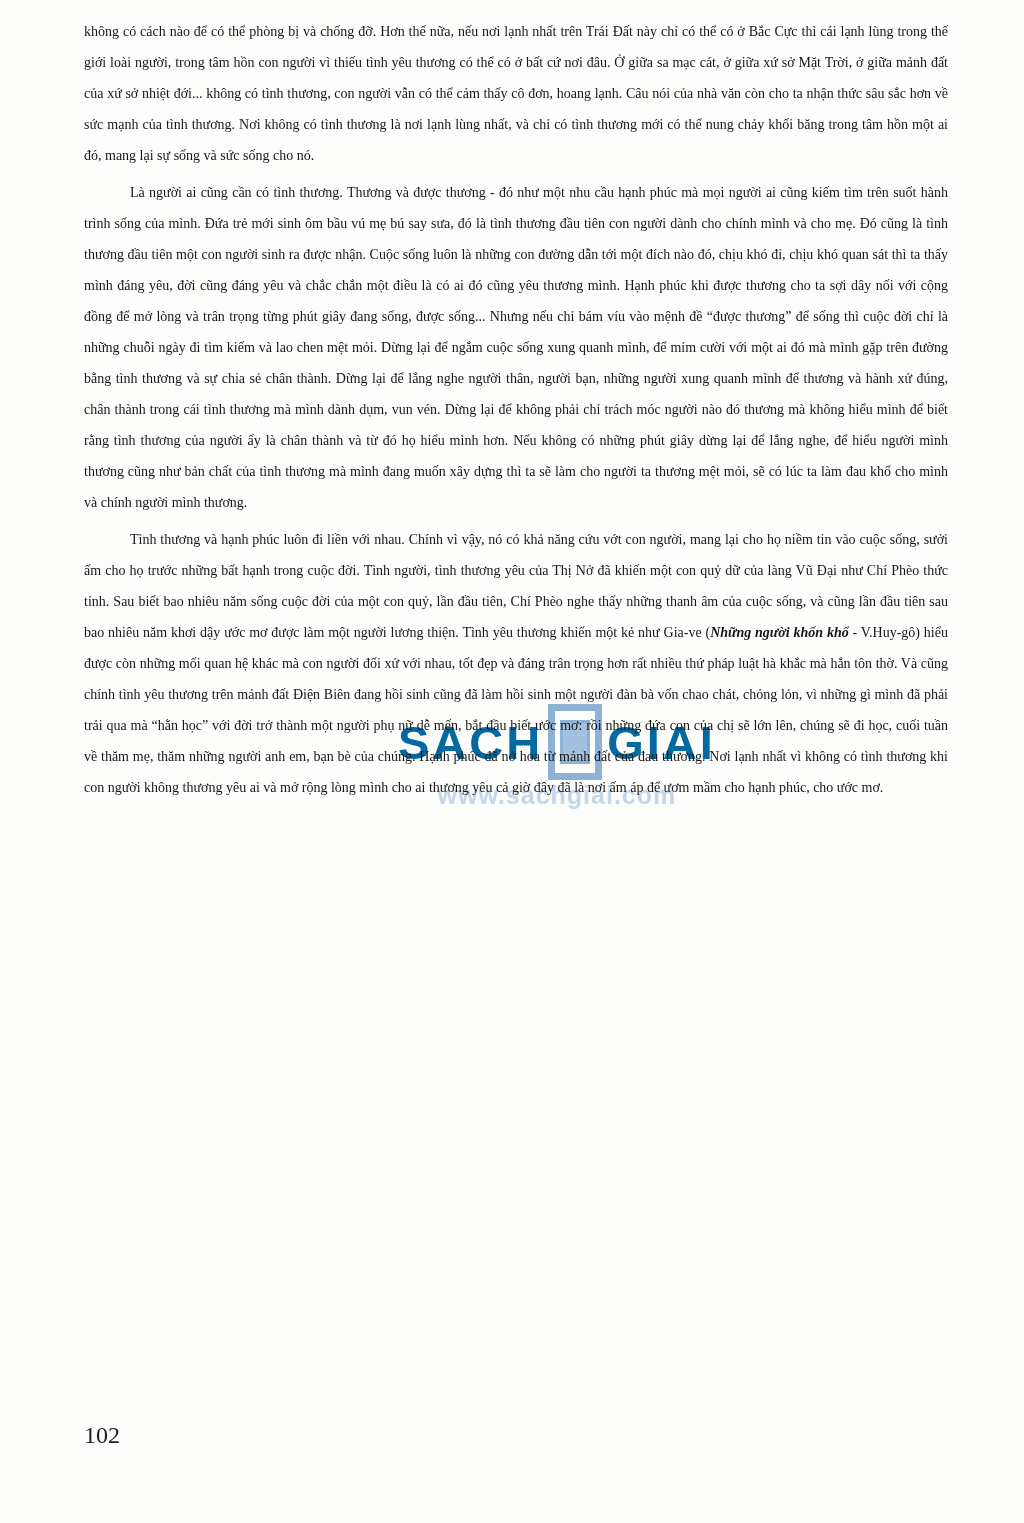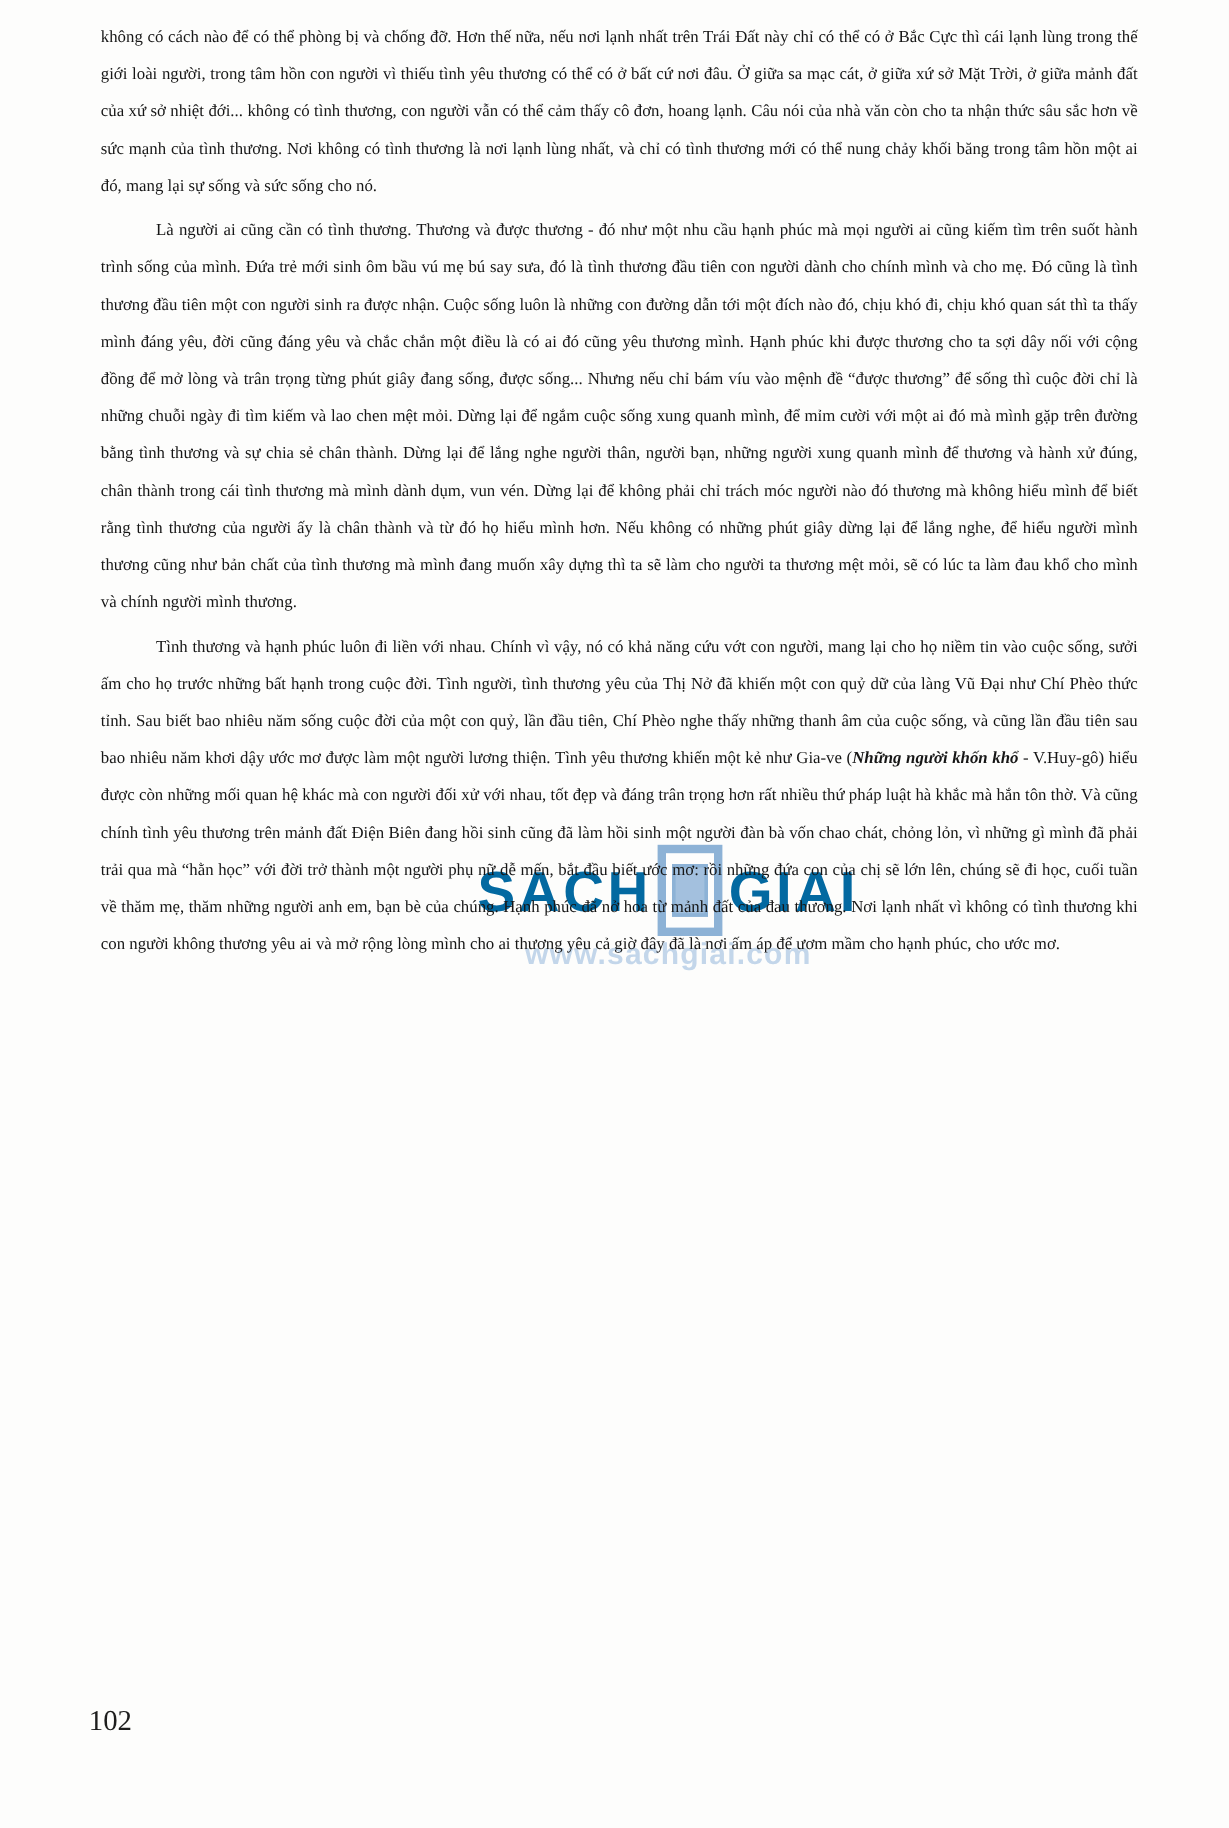--- a/index.html
+++ b/index.html
@@ -66,21 +66,21 @@
   .wm-url {
     margin-top: 1px;
     font-size: 25px;
     font-weight: bold;
     letter-spacing: 1px;
     color: #c3d6ea;
   }
 
   .page-number {
     position: absolute;
-    left: 74px; top: 1422px;
+    left: 84px; top: 1422px;
     font-size: 24px;
     color: #1d1d1d;
     z-index: 2;
   }
 </style>
 </head>
 <body>
 
 <div class="page">
 

